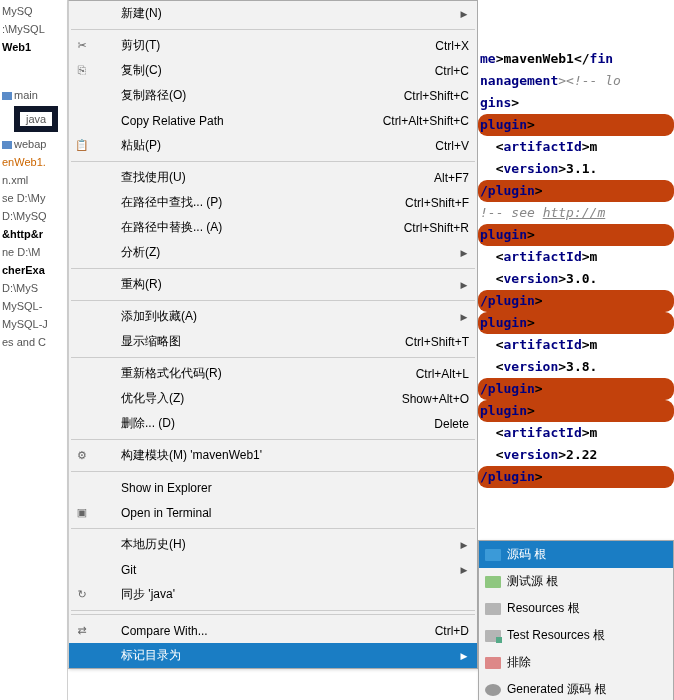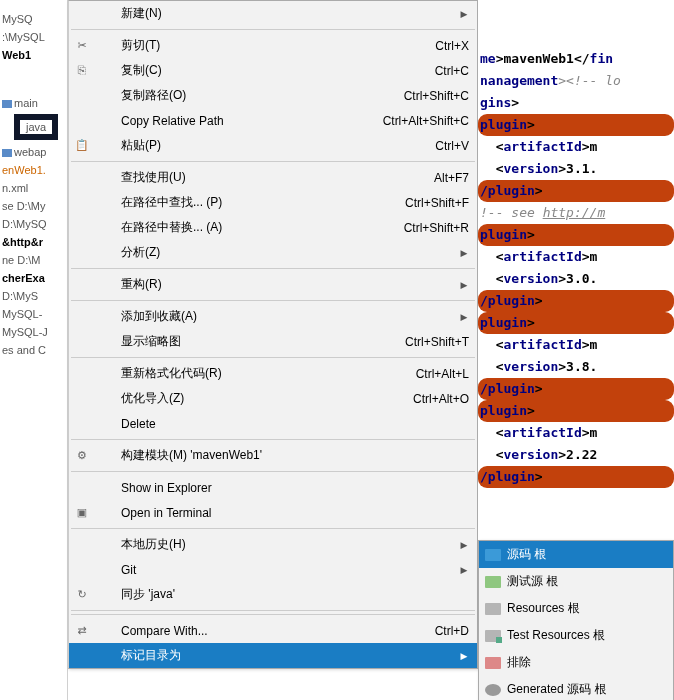--- a/index.html
+++ b/index.html
@@ -13,21 +13,21 @@
       background: #fff;
       color: #000;
     }
     .project-tree {
       position: absolute;
       left: 0; top: 0;
       width: 68px;
       height: 700px;
       background: #fff;
       border-right: 1px solid #d0d0d0;
-      padding-top: 10px;
+      padding-top: 2px;
     }
     .tree-item {
       white-space: nowrap;
       font-size: 11px;
       color: #555;
       padding: 3px 2px;
       overflow: hidden;
     }
     .tree-item.java {
       border: 6px solid #0f172a;
@@ -248,24 +248,25 @@
     </div>
   <div class="separator"></div>
   <div class="menu-item">
       <span class="menu-icon"></span>
       <span class="menu-label">重新格式化代码(R)</span>
       <span class="shortcut">Ctrl+Alt+L</span>
     </div>
   <div class="menu-item">
       <span class="menu-icon"></span>
       <span class="menu-label">优化导入(Z)</span>
-      <span class="shortcut">Ctrl+Alt+O</span>
-    </div>
-  <div class="menu-item">
-      <span class="menu-icon"></span>
+      <span class="shortcut">Show+Alt+O</span>
+    </div>
+  <div class="menu-item">
+      <span class="menu-icon"></span>
+      <span class="menu-label">删除... (D)</span>
       <span class="shortcut">Delete</span>
     </div>
   <div class="separator"></div>
   <div class="menu-item">
       <span class="menu-icon">⚙</span>
       <span class="menu-label">构建模块(M) 'mavenWeb1'</span>
     </div>
   <div class="separator"></div>
   <div class="menu-item">
       <span class="menu-icon"></span>

